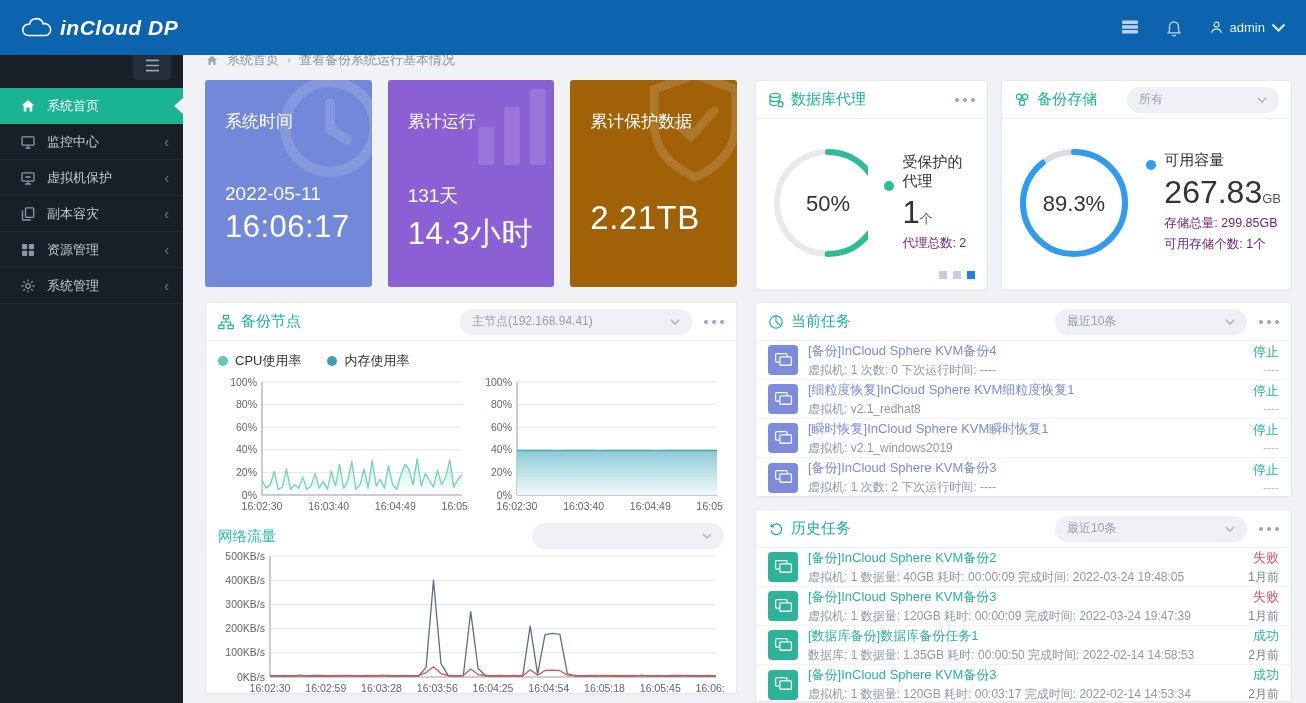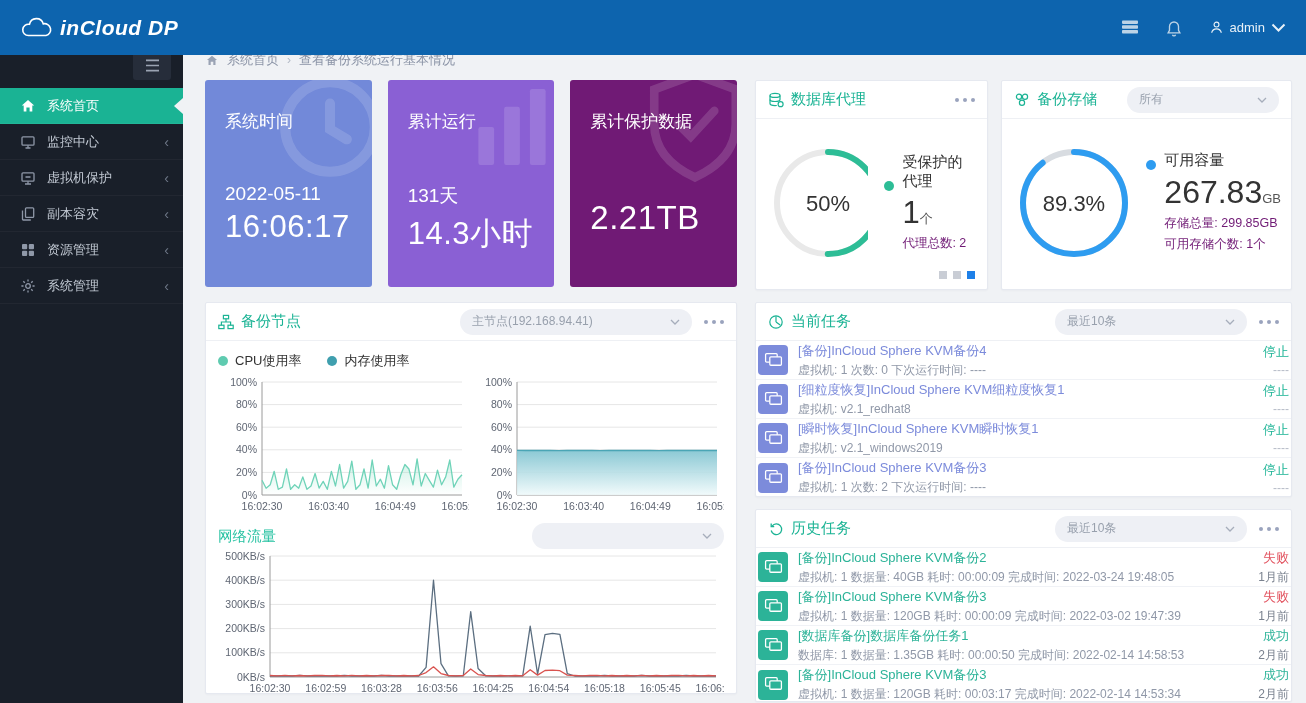--- a/index.html
+++ b/index.html
@@ -35,21 +35,21 @@
   .bc-link{cursor:pointer}
   .bc-sep{color:#b3bac6;font-size:12px}
 
   .layout{display:flex;gap:18px}
   .col-left{width:532px;flex:none}
   .col-right{flex:1;min-width:0}
 
   
   .cards{display:flex;gap:16px;height:207px;margin-bottom:15px}
   .card{flex:1;border-radius:3px;color:#fff;padding:30px 20px 0;position:relative;overflow:hidden}
-  .card-blue{background:#7289d9}.card-purple{background:#8a60d4}.card-green{background:#701a75}
+  .card-blue{background:#7289d9}.card-purple{background:#8a60d4}.card-green{background:#a16207}
   .card .wm{position:absolute;top:-12px;right:-14px;width:112px;height:118px;opacity:.14}
   .card-title{font-size:17px;position:relative}
   .card-line1{font-size:19px;margin-top:50px;position:relative}
   .card-line2{font-size:31px;font-weight:300;margin-top:4px;position:relative;letter-spacing:.5px}
   .card-green .card-line2{margin-top:66px;font-size:33px}
 
   
   .panel{background:#fff;border:1px solid #e6e9f0;border-radius:2px;box-shadow:0 1px 2px rgba(31,45,61,.03)}
   .panel-hd{height:38px;display:flex;align-items:center;padding:0 12px;border-bottom:1px solid #eef0f4}
   .panel-title{display:flex;align-items:center;gap:7px;color:#1ab394;font-size:15px}
@@ -85,21 +85,21 @@
   .dot.cpu{background:#5fcbb0}.dot.mem{background:#3f9fae}
   .charts-row{display:flex;gap:4px;margin-top:2px}
   .tick{font-size:10.5px;fill:#5f6673}
   .net-hd{display:flex;align-items:center;margin-top:8px}
   .net-title{color:#27c2a2;font-size:14.5px}
   .net-hd .pill{width:192px}
 
   
   .tasks-panel{height:195px;margin-bottom:12px}
   .history-panel{height:193px}
-  .trow{display:flex;align-items:center;padding:4px 2px;height:39px;border-bottom:1px solid #f0f2f6}
+  .trow{display:flex;align-items:center;padding:4px 12px;height:39px;border-bottom:1px solid #f0f2f6}
   .trow:last-child{border-bottom:none}
   .ticon{width:30px;height:30px;border-radius:4px;flex:none;display:flex;align-items:center;justify-content:center}
   .ticon svg{width:19px;height:17px}
   .ticon.blue{background:#7c8bdb}.ticon.teal{background:#2cb398}
   .ticon.blue svg .front{fill:#7c8bdb}.ticon.teal svg .front{fill:#2cb398}
   .tbody{margin-left:10px;flex:1;min-width:0}
   .tname{font-size:13px;white-space:nowrap;overflow:hidden;text-overflow:ellipsis;cursor:pointer}
   .tname.blue{color:#7c8bdb}.tname.teal{color:#2cb398}
   .tdesc{font-size:12px;color:#9098a8;margin-top:2px;white-space:nowrap;overflow:hidden;text-overflow:ellipsis}
   .tright{text-align:right;margin-left:10px;flex:none}
@@ -594,21 +594,21 @@
             </div>
             <div class="trow">
               <span class="ticon teal">
                   <svg viewBox="0 0 18 16" fill="none" stroke="#fff" stroke-width="1.2">
                     <rect x="1.5" y="1.5" width="11" height="8" rx="1"></rect>
                     <rect class="front" x="5.5" y="4.5" width="11" height="8" rx="1"></rect>
                   </svg>
                 </span>
               <div class="tbody">
                   <div class="tname teal">[备份]InCloud Sphere KVM备份3</div>
-                  <div class="tdesc">虚拟机: 1 数据量: 120GB 耗时: 00:00:09 完成时间: 2022-03-02 19:47:39</div>
+                  <div class="tdesc">虚拟机: 1 数据量: 120GB 耗时: 00:00:09 完成时间: 2022-03-24 19:47:39</div>
                 </div>
               <div class="tright">
                   <div class="tstatus" data-status="fail">失败</div>
                   <div class="ttime">1月前</div>
                 </div>
             </div>
             <div class="trow">
               <span class="ticon teal">
                   <svg viewBox="0 0 18 16" fill="none" stroke="#fff" stroke-width="1.2">
                     <rect x="1.5" y="1.5" width="11" height="8" rx="1"></rect>

